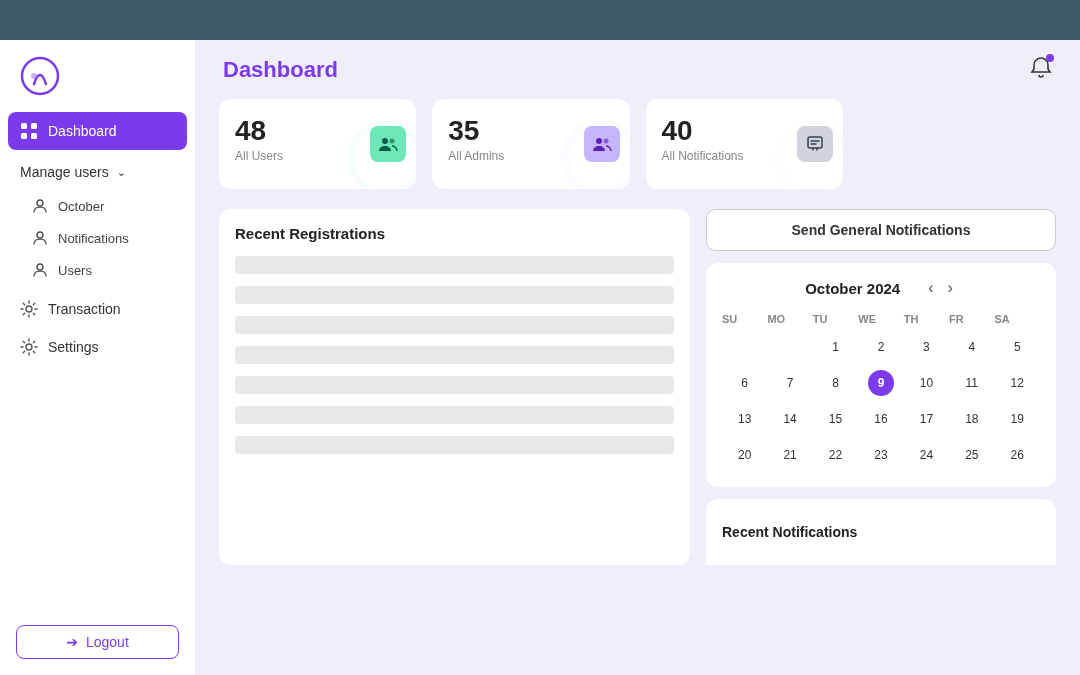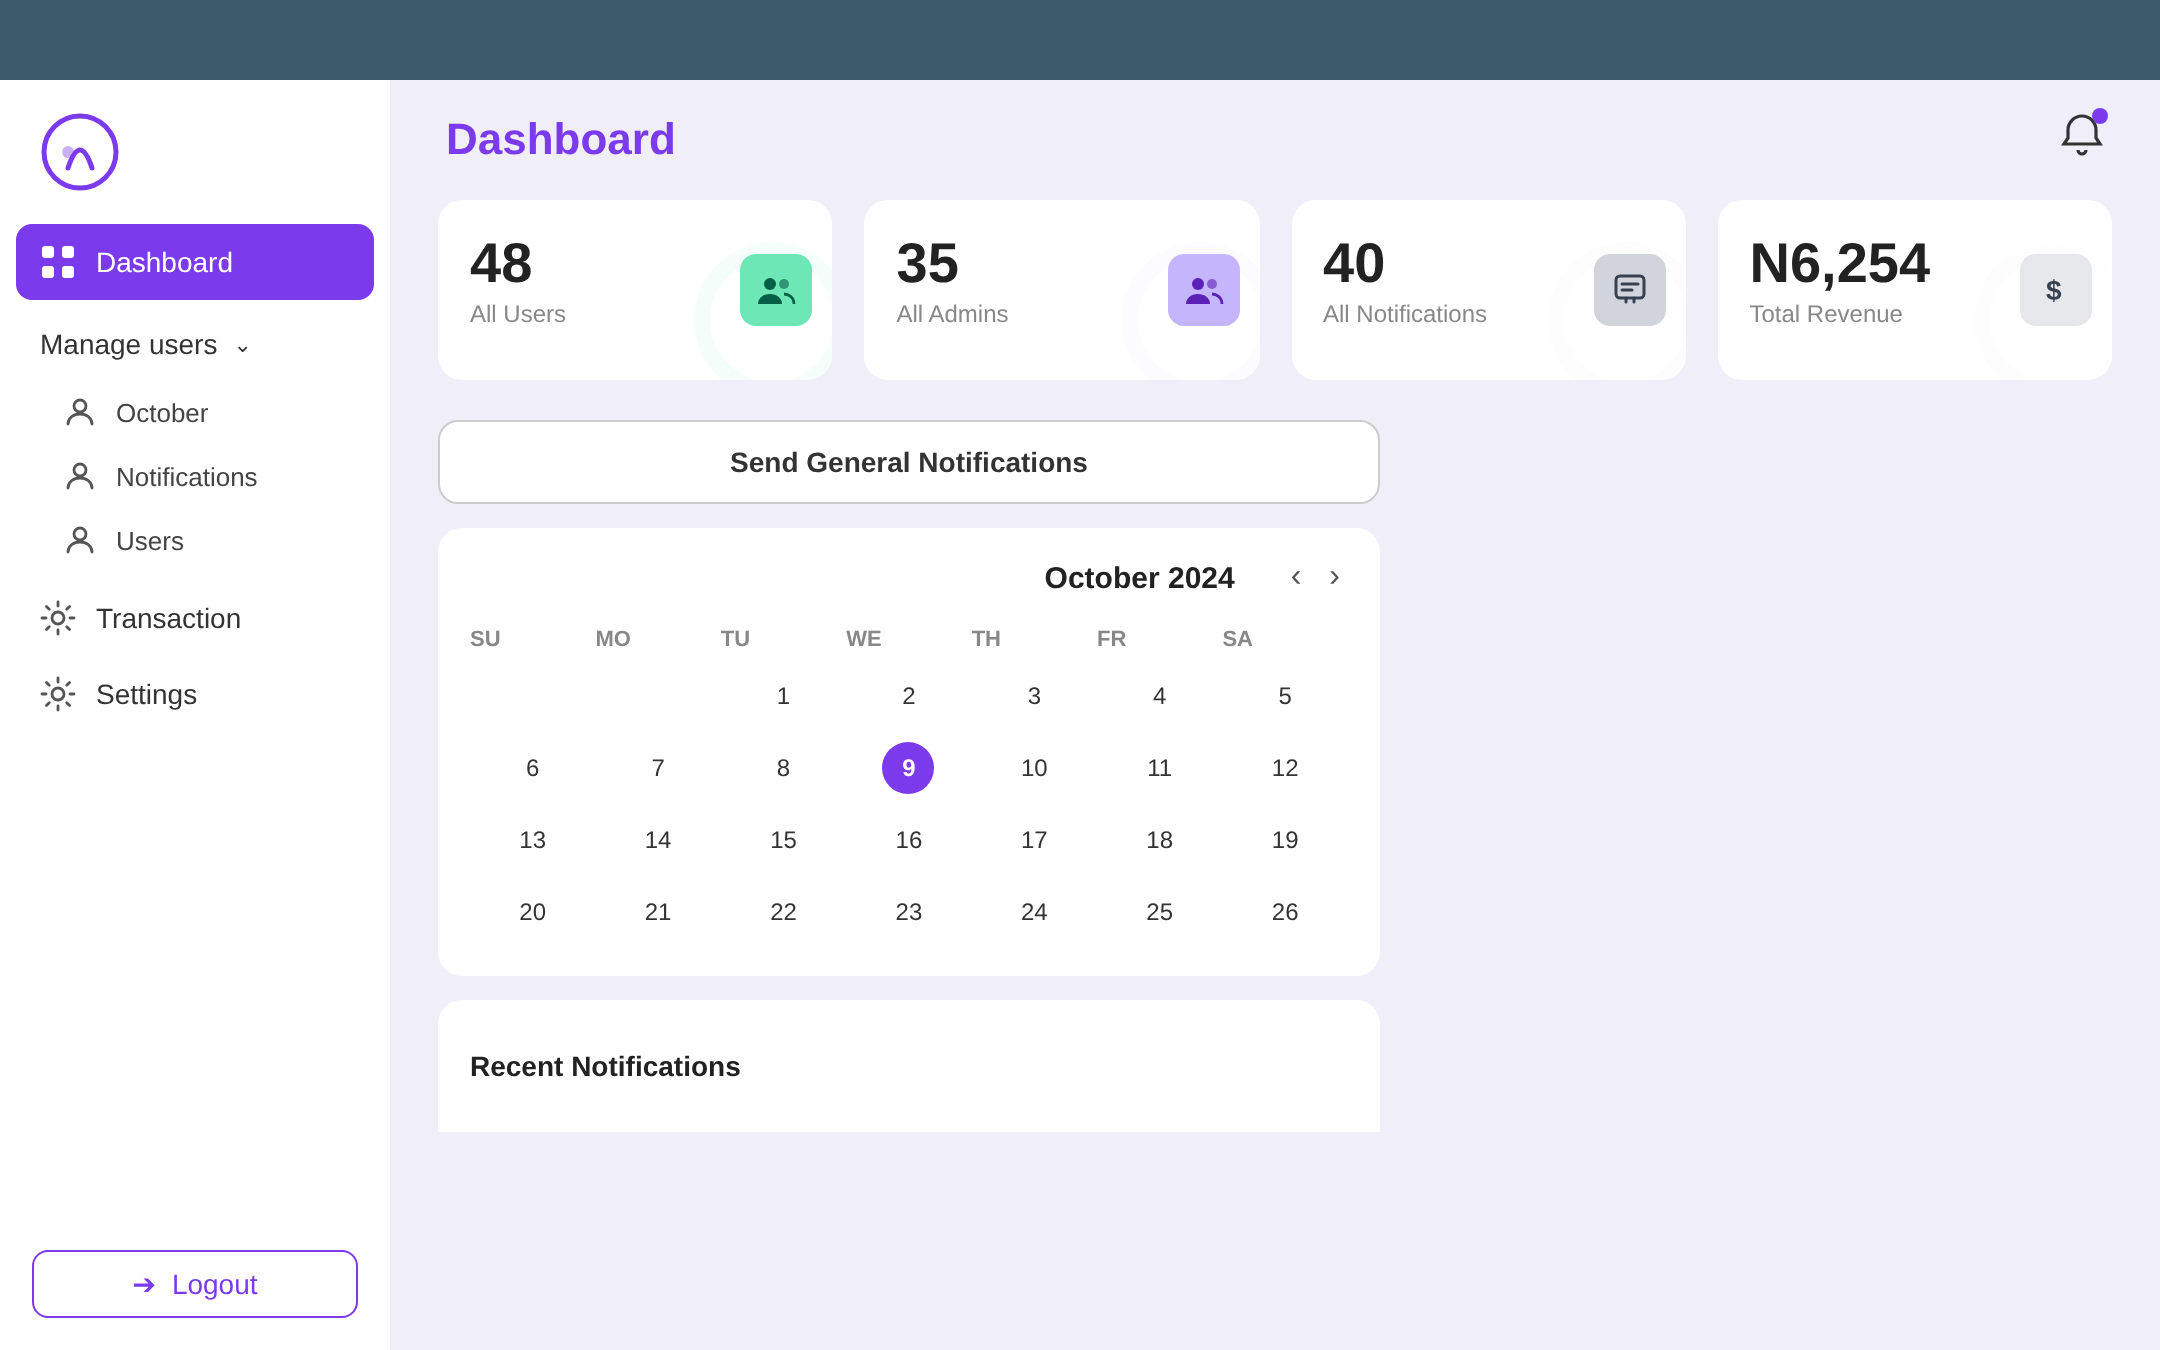--- a/index.html
+++ b/index.html
@@ -232,21 +232,21 @@
     
     .calendar-card {
       background: #fff;
       border-radius: 12px;
       padding: 14px 16px;
     }
 
     .calendar-header {
       display: flex;
       align-items: center;
-      justify-content: flex-end;
+      justify-content: center;
       margin-bottom: 10px;
       gap: 24px;
     }
 
     .calendar-month { font-size: 15px; font-weight: 700; color: #222; }
 
     .cal-nav { display: flex; gap: 6px; }
     .cal-nav-btn {
       background: none;
       border: none;
@@ -441,36 +441,34 @@
               <line x1="6" y1="7" x2="14" y2="7" stroke="#374151" stroke-width="1.5" stroke-linecap="round"></line>
               <line x1="6" y1="10" x2="11" y2="10" stroke="#374151" stroke-width="1.5" stroke-linecap="round"></line>
               <path d="M8 14v2M12 14v2" stroke="#374151" stroke-width="1.5" stroke-linecap="round"></path>
             </svg>
           </div>
           <svg class="stat-bg-decoration" viewBox="0 0 80 80" fill="none">
             <circle cx="40" cy="40" r="35" stroke="#d1d5db" stroke-width="8"></circle>
           </svg>
         </div>
 
-        <div class="stat-card">
-          <span class="stat-number">N6,254</span>
-          <span class="stat-label">Total Revenue</span>
-          <div class="stat-icon-bg gray">
-            <svg width="20" height="20" viewBox="0 0 20 20" fill="none">
-              <text x="5" y="15" font-size="14" fill="#374151" font-weight="bold">$</text>
-            </svg>
-          </div>
-          <svg class="stat-bg-decoration" viewBox="0 0 80 80" fill="none">
-            <circle cx="40" cy="40" r="35" stroke="#e5e7eb" stroke-width="8"></circle>
-          </svg>
-        </div>
       </div>
 
       <div class="bottom-row">
 
+        <div class="registrations-card">
+          <div class="card-title">Recent Registrations</div>
+          <div class="skeleton-row"></div>
+          <div class="skeleton-row"></div>
+          <div class="skeleton-row"></div>
+          <div class="skeleton-row"></div>
+          <div class="skeleton-row"></div>
+          <div class="skeleton-row"></div>
+          <div class="skeleton-row"></div>
+        </div>
 
         <div class="right-panel">
           <button class="send-notif-btn">Send General Notifications</button>
 
           <div class="calendar-card">
             <div class="calendar-header">
               <span class="calendar-month">October 2024</span>
               <div class="cal-nav">
                 <button class="cal-nav-btn">‹</button>
                 <button class="cal-nav-btn">›</button>

